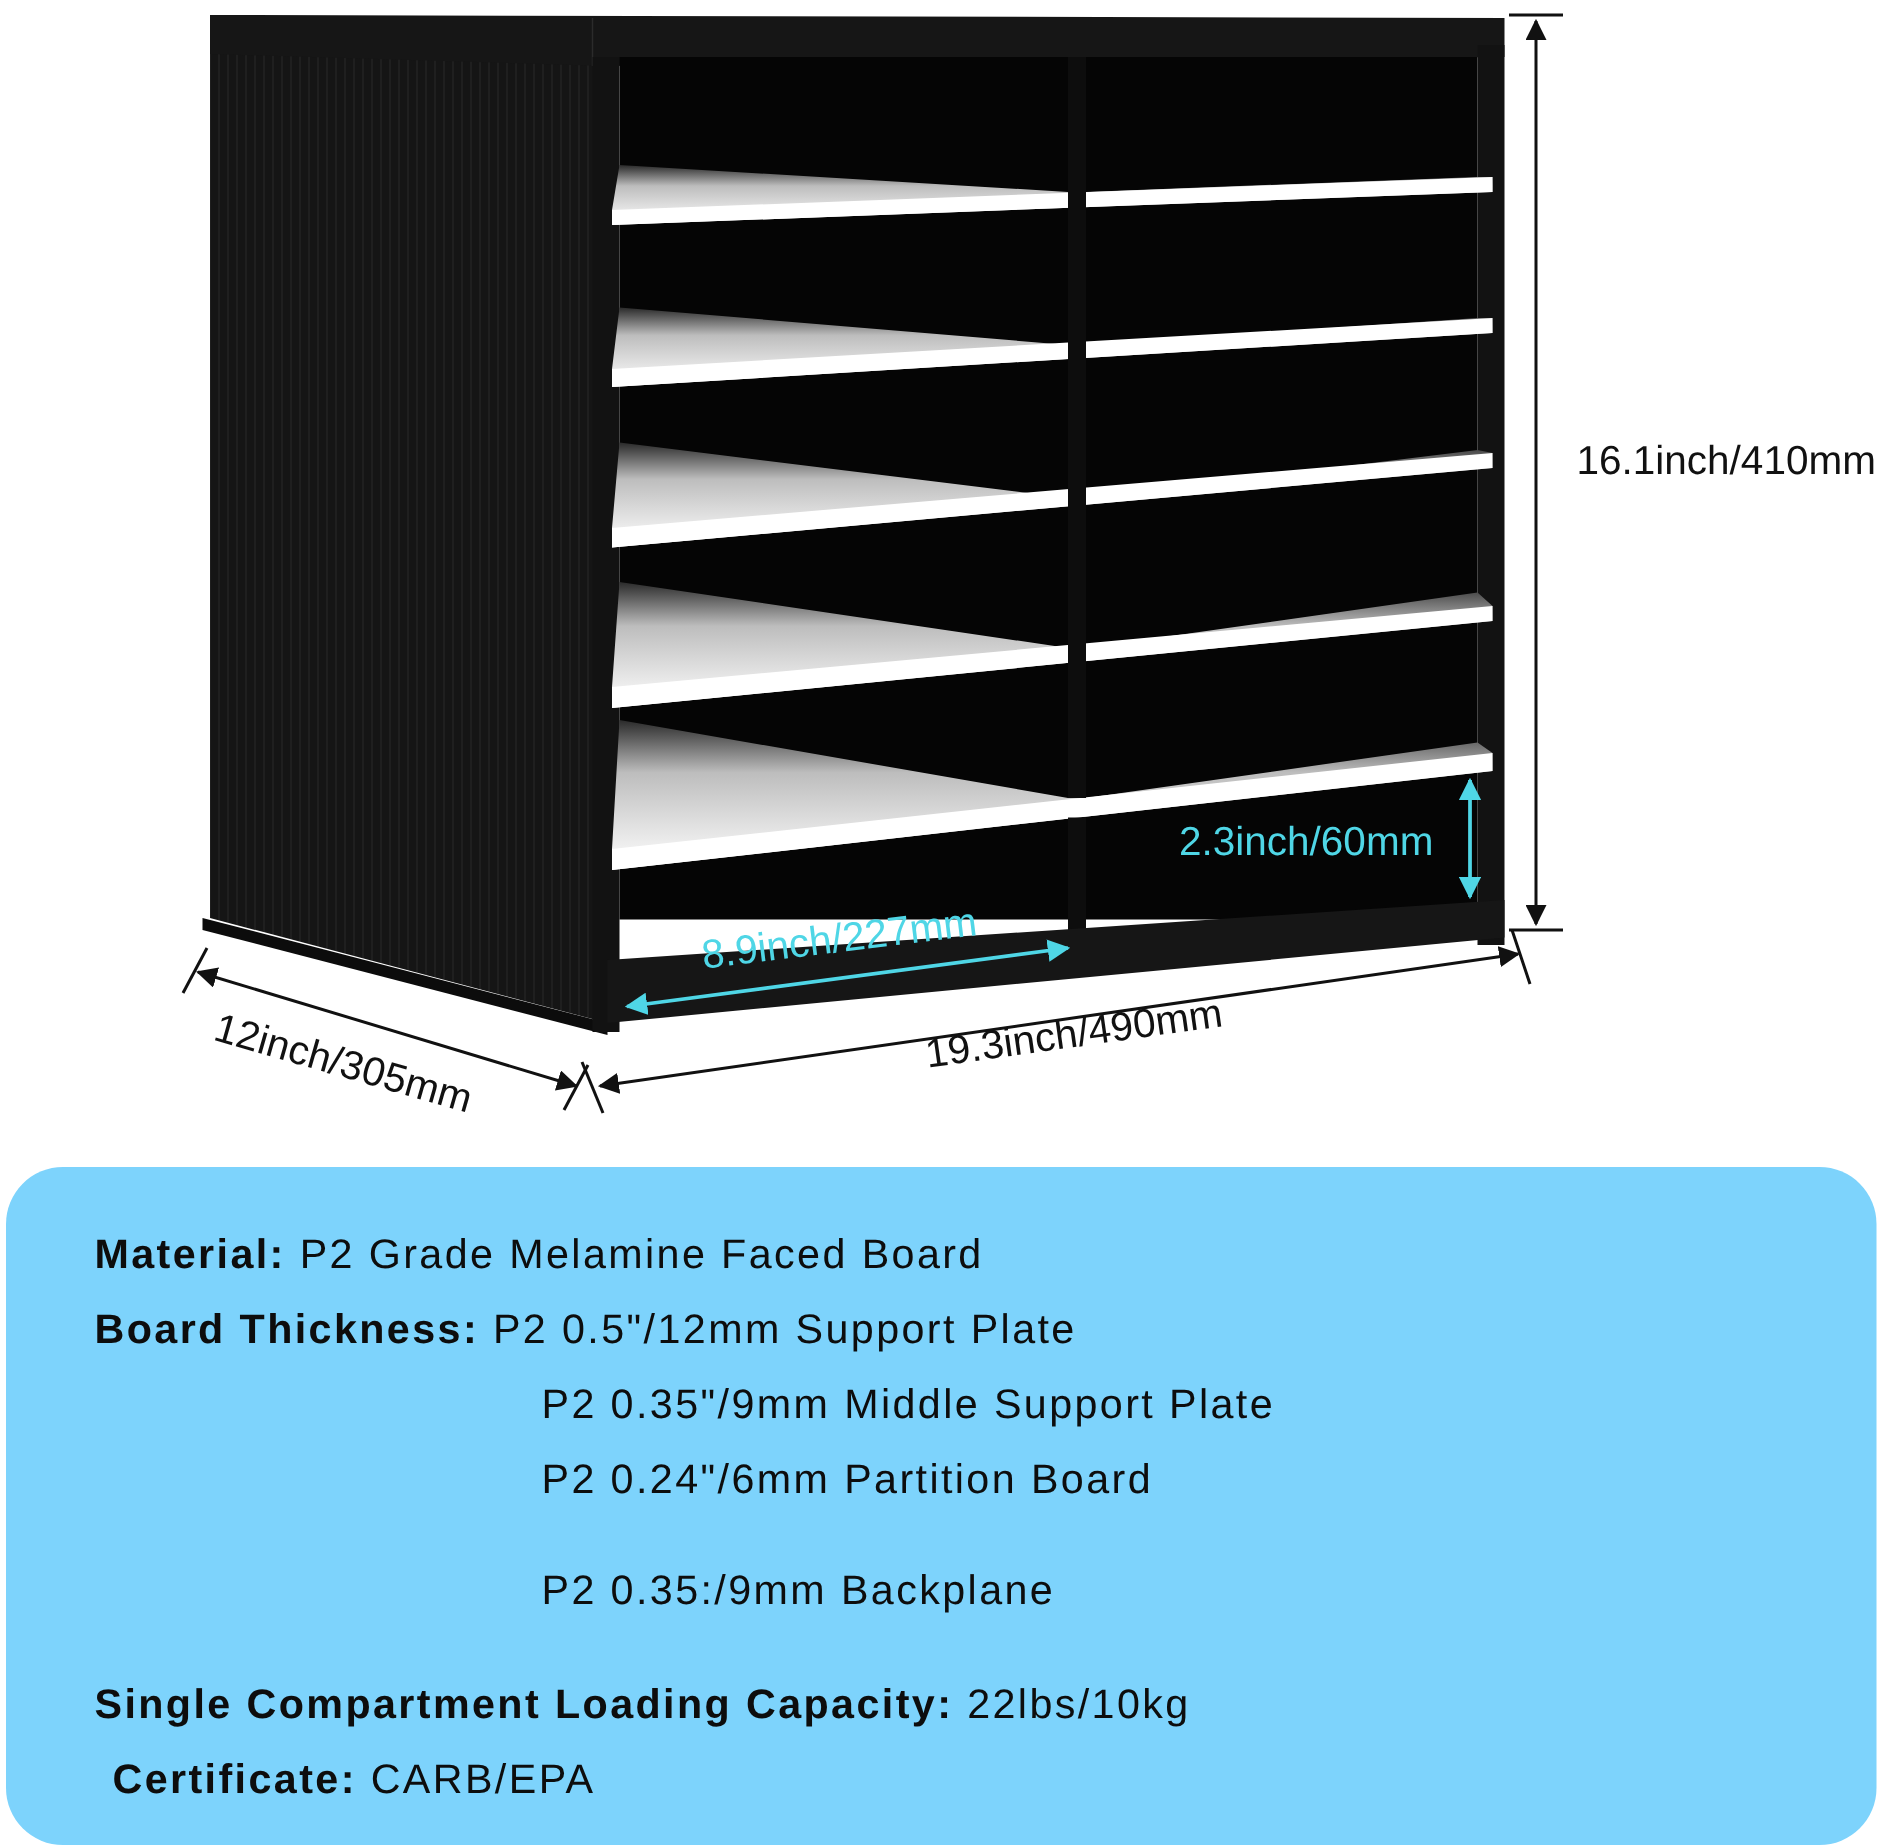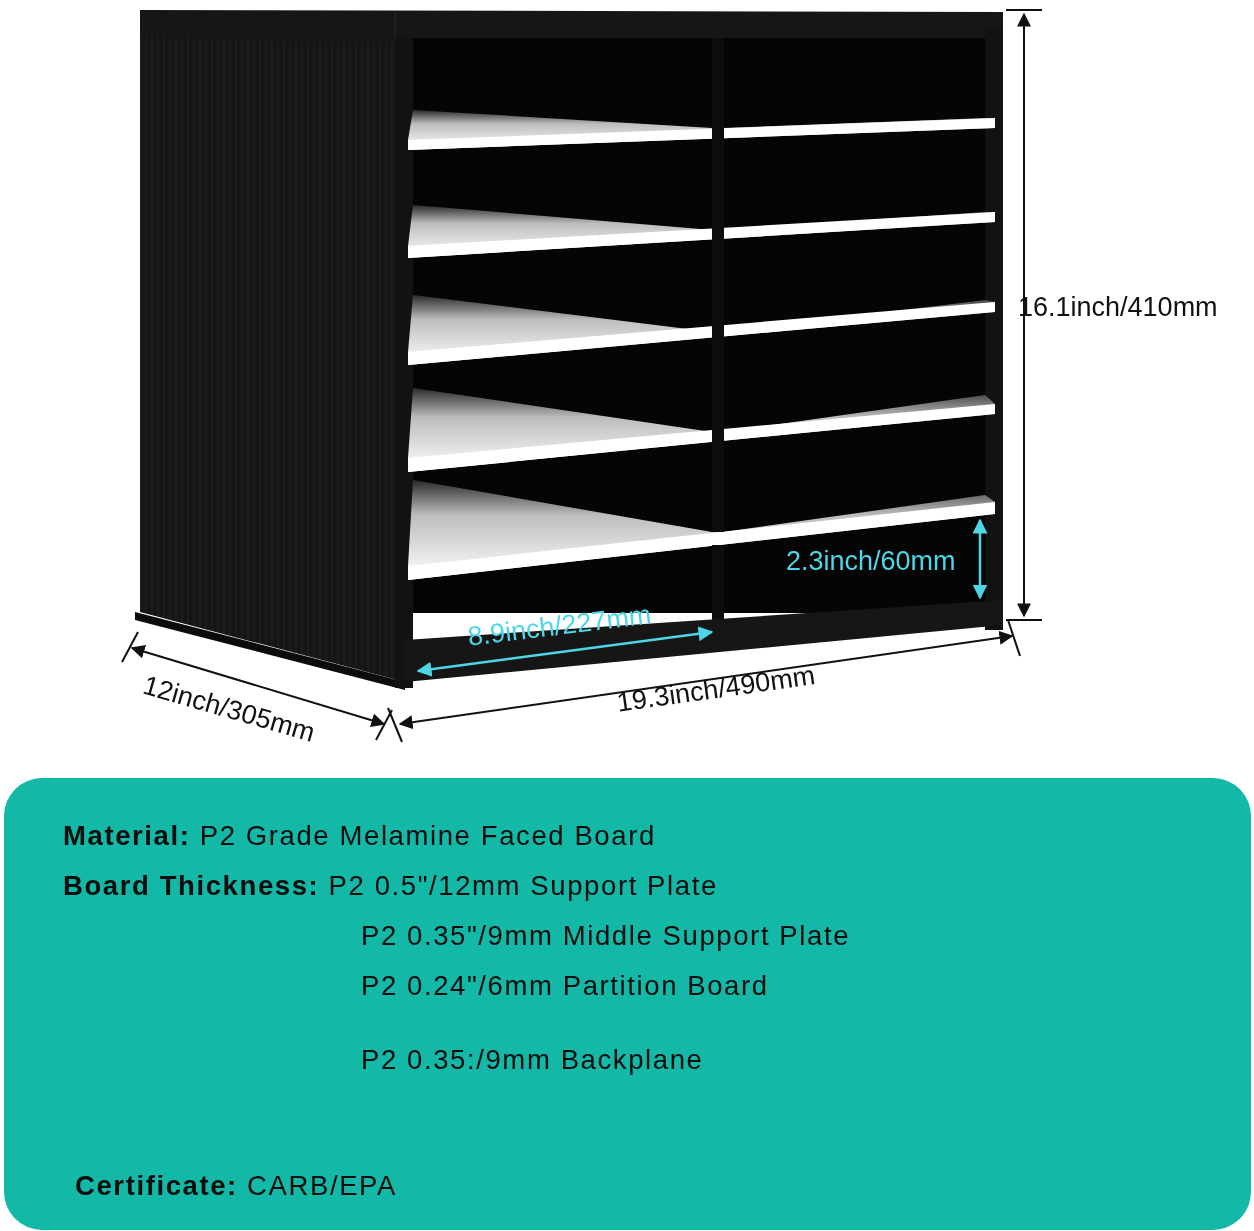--- a/index.html
+++ b/index.html
@@ -3,21 +3,21 @@
 <meta charset="utf-8">
 <style>
   html, body { margin: 0; padding: 0; background: #ffffff; }
   body { width: 1254px; height: 1231px; position: relative; overflow: hidden;
          font-family: "Liberation Sans", "DejaVu Sans", sans-serif; }
   #diagram { position: absolute; left: 0; top: 0; width: 1254px; height: 760px; }
   .dim-label { position: absolute; white-space: nowrap; font-family: "Liberation Sans", sans-serif; }
   .dim-black { color: #111111; font-size: 27px; }
   .dim-cyan { color: #4fd6e6; font-size: 27px; }
   #specs-panel { position: absolute; left: 4px; top: 778px; width: 1247px; height: 452px;
-                 background: #14b8a6; border-radius: 38px; }
+                 background: #7dd3fc; border-radius: 38px; }
   .spec-row { position: absolute; left: 59px; font-size: 27.5px; letter-spacing: 1.6px; color: #0d0d0d;
               white-space: nowrap; font-family: "Liberation Sans", sans-serif; }
   .spec-row .k { font-weight: bold; }
   .spec-row.cont { left: 357px; }
 </style>
 </head>
 <body>
 
 <div id="diagram">
   <svg width="1254" height="760" viewBox="0 0 1254 760">
@@ -111,21 +111,21 @@
 
     <g>
       <line x1="418" y1="671" x2="712" y2="632" stroke="#4fd6e6" stroke-width="2.5" marker-start="url(#arrCy)" marker-end="url(#arrCy)"></line>
     </g>
 
     <g>
       <line x1="980" y1="520" x2="980" y2="598" stroke="#4fd6e6" stroke-width="2.5" marker-start="url(#arrCy)" marker-end="url(#arrCy)"></line>
     </g>
   </svg>
 
-  <div class="dim-label dim-black" style="left:1018px; top:292px;">16.1inch/410mm</div>
+  <div class="dim-label dim-black" style="left:1051px; top:292px;">16.1inch/410mm</div>
   <div class="dim-label dim-black" style="left:615px; top:688px; transform:rotate(-8deg); transform-origin:left top;">19.3inch/490mm</div>
   <div class="dim-label dim-black" style="left:148px; top:670px; transform:rotate(16deg); transform-origin:left top;">12inch/305mm</div>
   <div class="dim-label dim-cyan" style="left:466px; top:622px; transform:rotate(-7deg); transform-origin:left top;">8.9inch/227mm</div>
   <div class="dim-label dim-cyan" style="left:786px; top:546px;">2.3inch/60mm</div>
 </div>
 
 <div id="specs-panel">
   <div class="spec-row" style="top:42px;">
     <span class="k">Material:</span>
     <span>P2 Grade Melamine Faced Board</span>
@@ -136,17 +136,21 @@
   </div>
   <div class="spec-row cont" style="top:142px;">
     <span>P2 0.35"/9mm Middle Support Plate</span>
   </div>
   <div class="spec-row cont" style="top:192px;">
     <span>P2 0.24"/6mm Partition Board</span>
   </div>
   <div class="spec-row cont" style="top:242px;margin-top:24px;">
     <span>P2 0.35:/9mm Backplane</span>
   </div>
+  <div class="spec-row" style="top:342px;">
+    <span class="k">Single Compartment Loading Capacity:</span>
+    <span>22lbs/10kg</span>
+  </div>
   <div class="spec-row" style="top:392px;margin-left:12px;">
     <span class="k">Certificate:</span>
     <span>CARB/EPA</span>
   </div>
 </div>
 
 </body></html>

